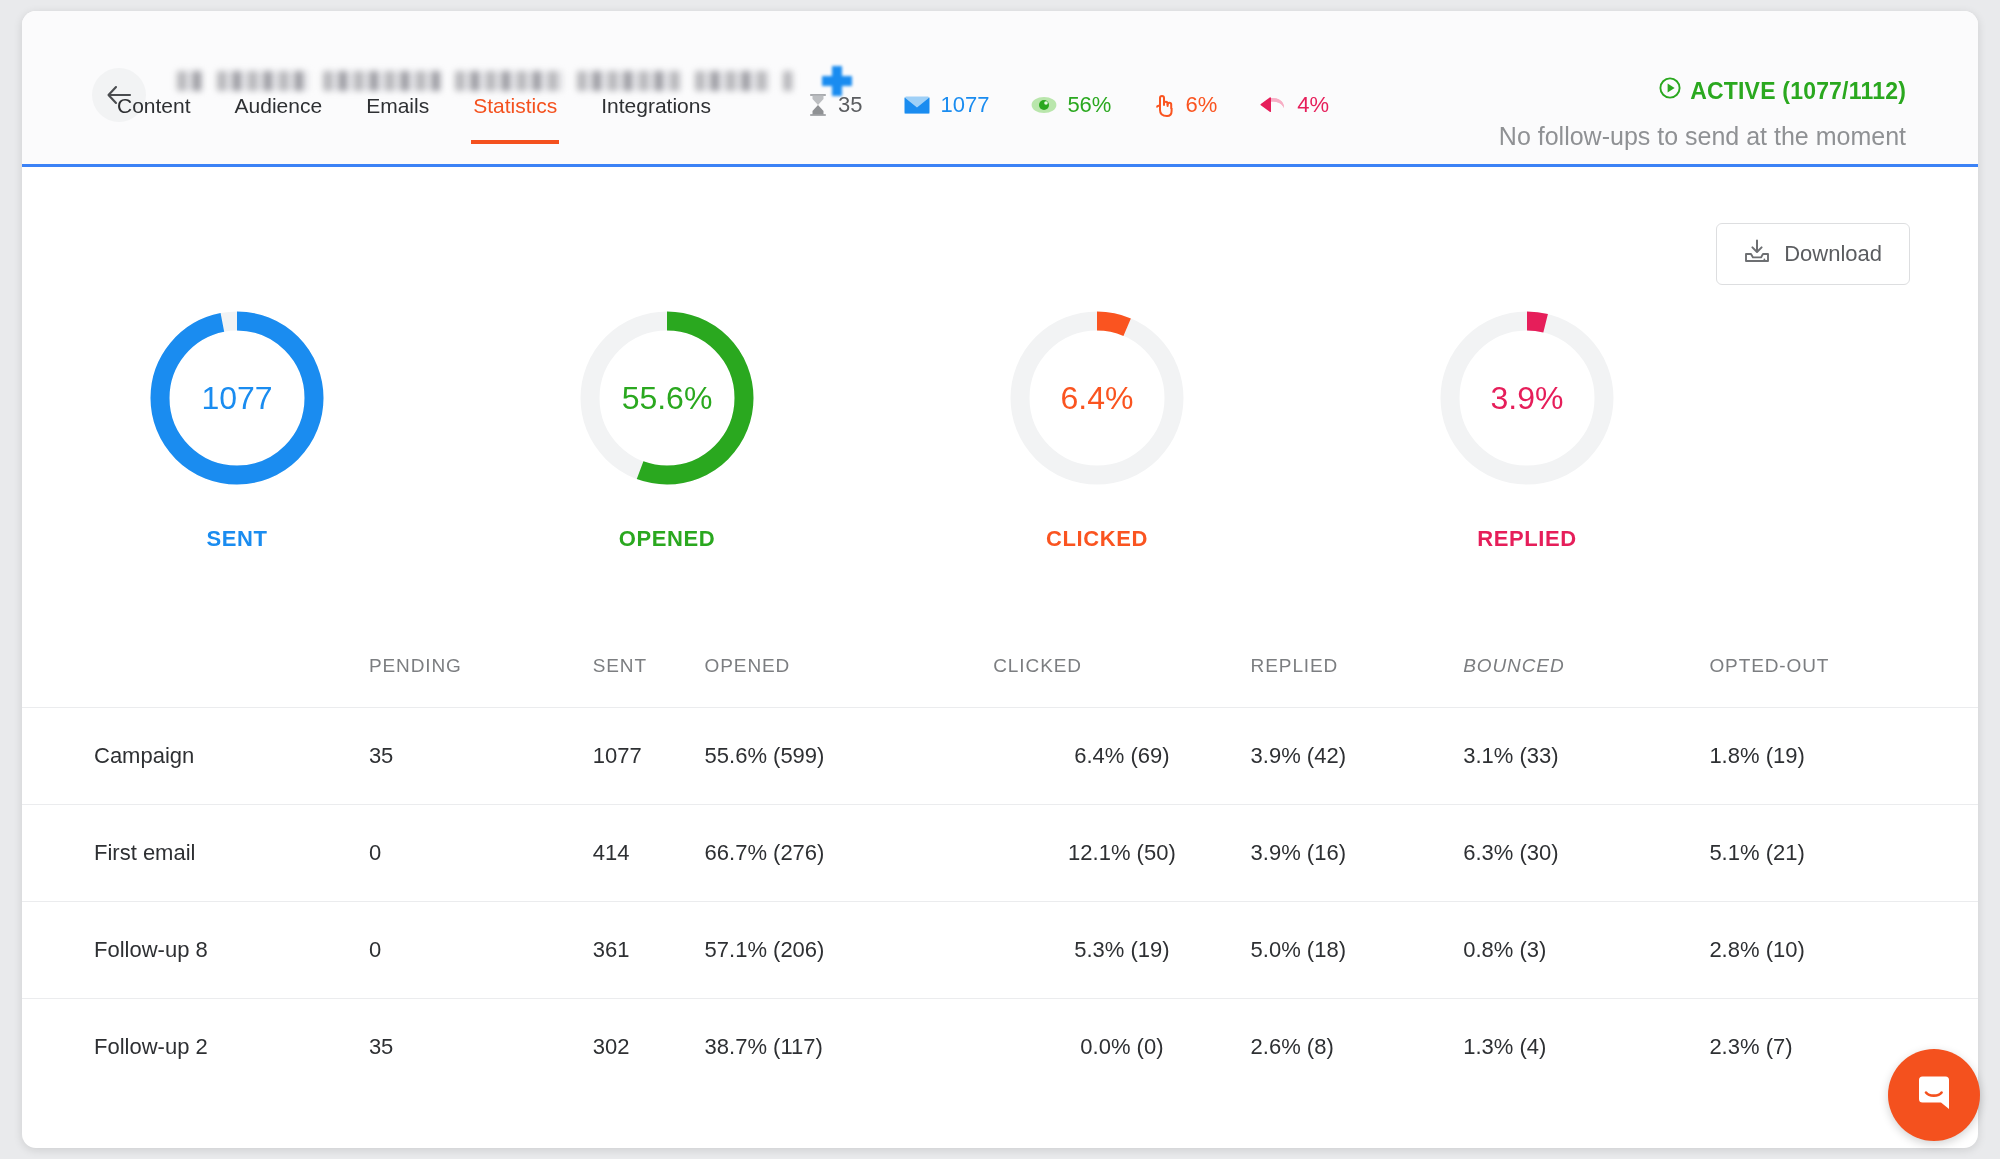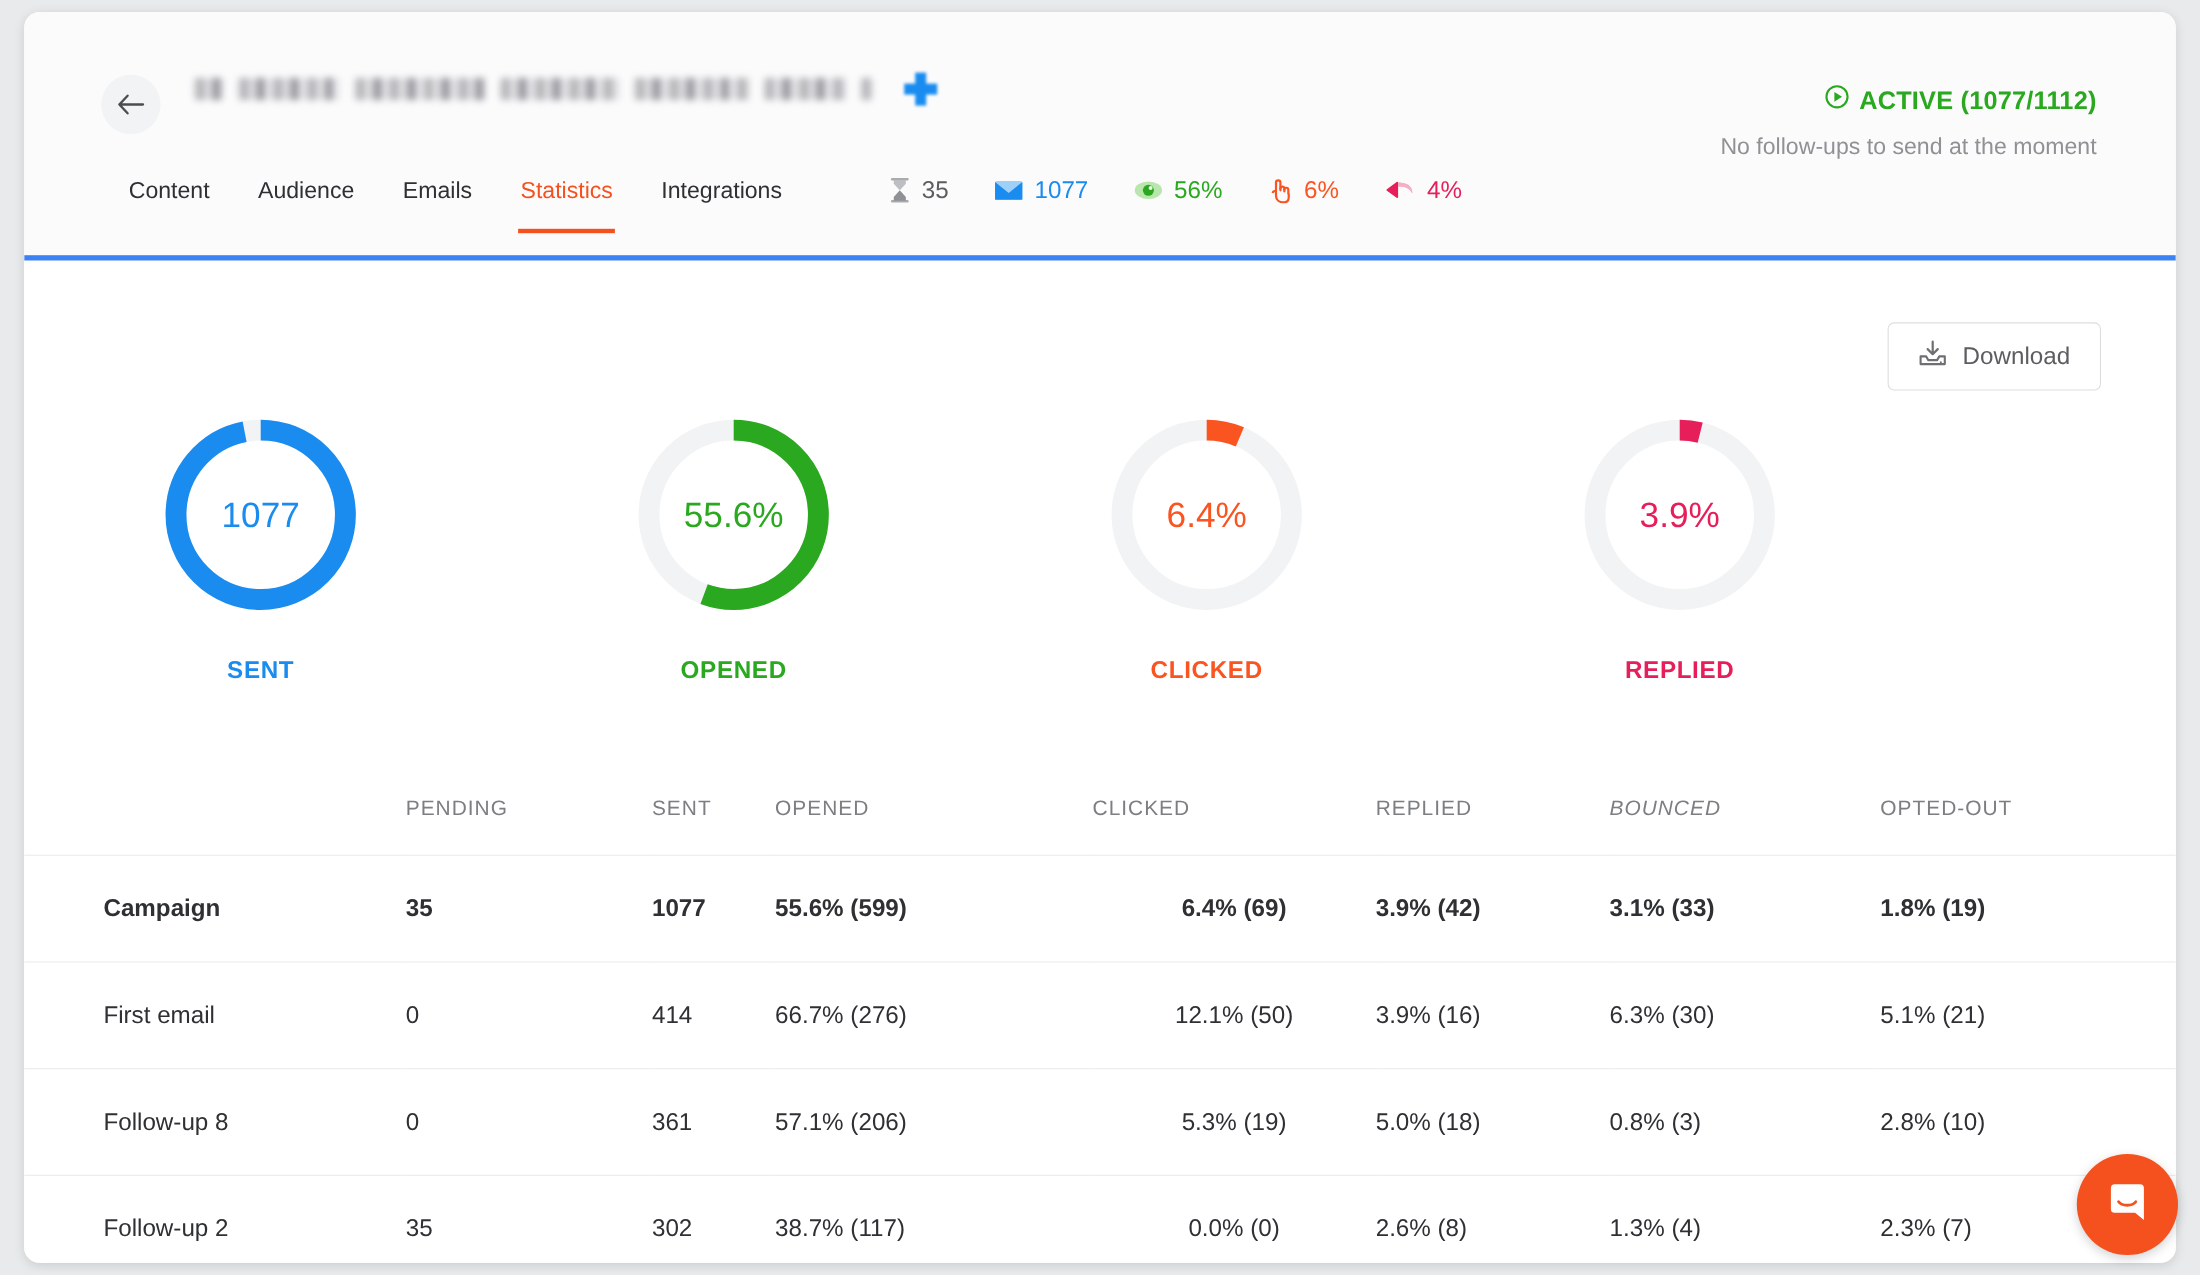--- a/index.html
+++ b/index.html
@@ -16,23 +16,23 @@
     width: 1956px; height: 1137px;
     background: #ffffff;
     border-radius: 14px;
     box-shadow: 0 2px 10px rgba(0,0,0,0.12);
     overflow: hidden;
   }
 
   
   .header {
     position: relative;
-    height: 226px;
+    height: 156px;
     background: #fbfbfc;
-    border-bottom: 5px solid #3b82f6;
+    border-bottom: 3px solid #3b82f6;
   }
 
   .back-button {
     position: absolute;
     left: 70px; top: 57px;
     width: 54px; height: 54px;
     border-radius: 50%;
     background: #f2f3f4;
     display: flex; align-items: center; justify-content: center;
     cursor: pointer;
@@ -88,21 +88,21 @@
     display: flex; align-items: center; justify-content: flex-end;
     gap: 9px;
     color: #2aa81f;
     font-size: 23px;
     font-weight: bold;
     letter-spacing: 0.2px;
   }
   .status-note {
     margin-top: 17px;
     color: #8f9194;
-    font-size: 21px;
+    font-size: 25px;
   }
 
   
   .tabs-row {
     position: absolute;
     left: 0; bottom: 0;
     width: 100%;
     height: 78px;
     display: flex;
     align-items: flex-start;
@@ -224,21 +224,21 @@
   }
   .col-name { width: 310px; padding-left: 72px !important; }
   .col-pending { width: 200px; }
   .col-sent { width: 100px; }
   .col-opened { width: 258px; }
   .col-clicked { width: 230px; }
   .col-replied { width: 190px; }
   .col-bounced { width: 220px; font-style: italic; }
   .col-optedout { width: 240px; }
 
-  .stats-table tr.total-row td { font-weight: bold; }
+  .stats-table tr.total-row td { font-weight: normal; }
   .c-gray { color: #8a8c8f; }
   .c-blue { color: #1a8cf0; }
   .c-green { color: #2aa81f; }
   .c-orange { color: #fa5420; text-align: center; }
   .c-pink { color: #e61e5a; }
   .c-black { color: #2e3033; }
 
   
   .intercom {
     position: absolute;

